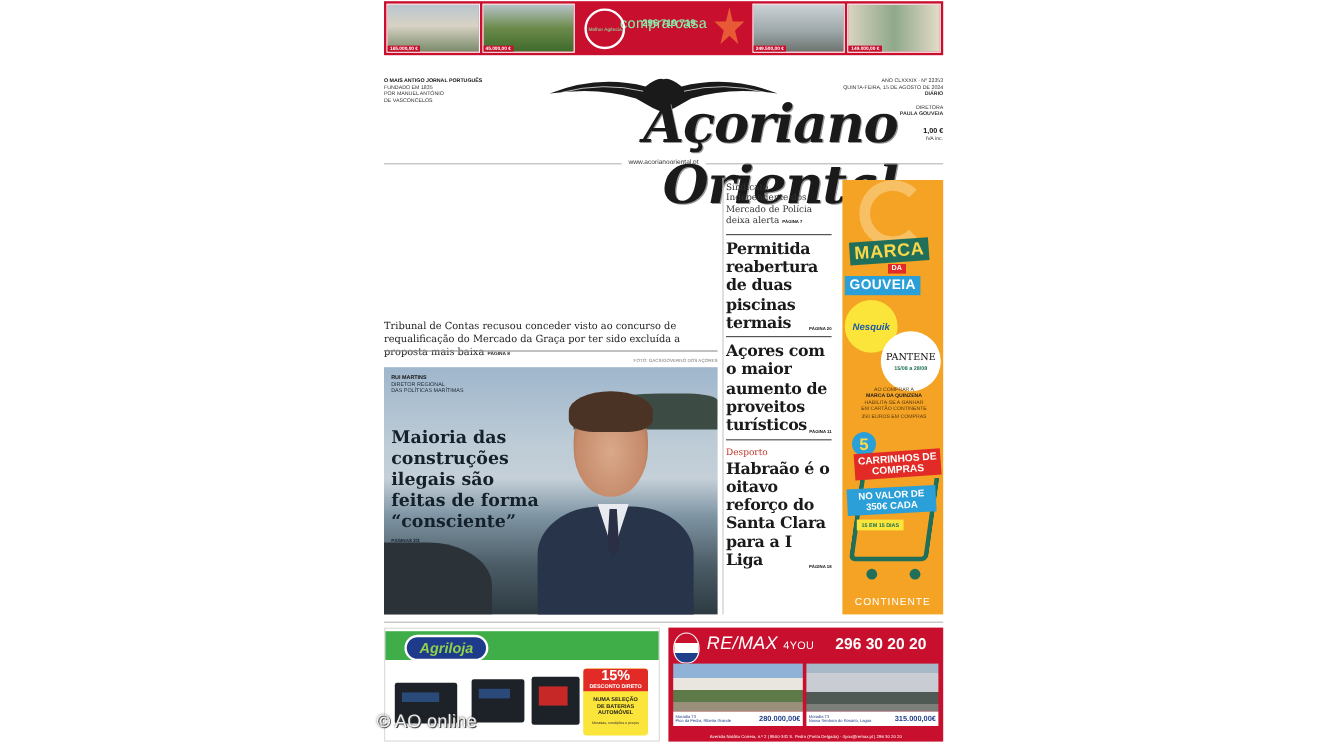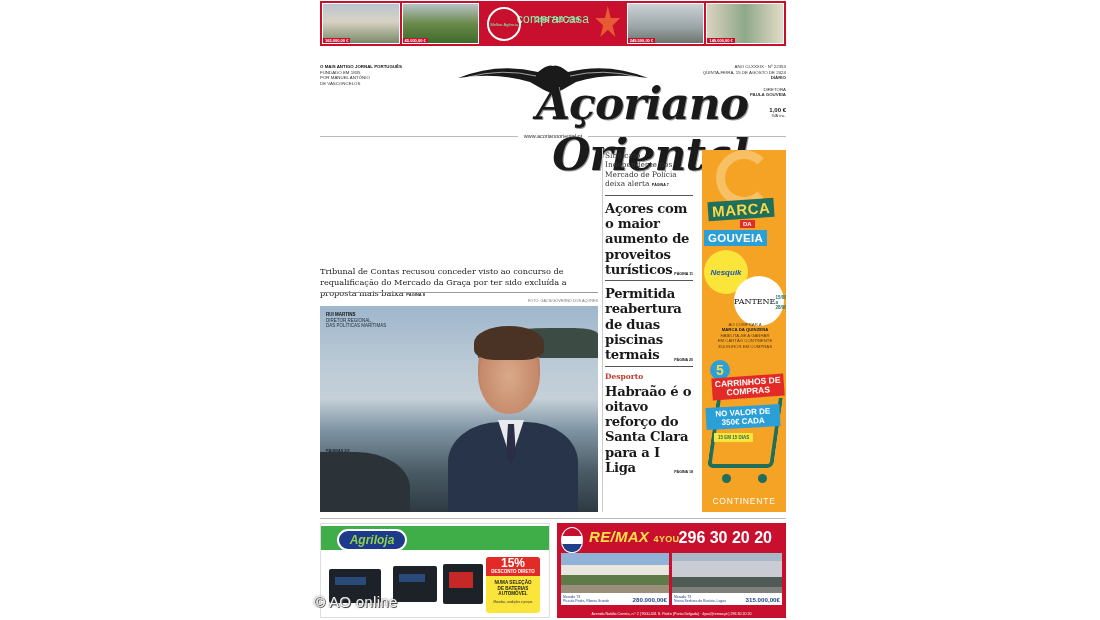--- a/index.html
+++ b/index.html
@@ -55,31 +55,31 @@
   .photo .qpg { position: absolute; left: 6px; top: 143px; font-size: 3.8px; font-weight: bold; color: #14202a; }
 
   
   .vrule { position: absolute; left: 284px; top: 148px; width: 1px; height: 364px; background: #ccc; }
   .col2 { position: absolute; left: 287px; top: 146px; width: 88px; font-family: "DejaVu Serif", serif; }
   .story { border-bottom: 1px solid #555; padding-bottom: 4px; margin-bottom: 5px; position: relative; }
   .story h2 { font-size: 13.2px; line-height: 15.3px; font-weight: bold; color: #1a1a1a; letter-spacing: -0.3px; }
   .story p { font-size: 7.4px; line-height: 9.4px; color: #333; margin-top: 5px; }
   .story .pg { font-family: "Liberation Sans", sans-serif; font-size: 3.6px; font-weight: bold; color: #111; }
   .story .pgr { display: block; text-align: right; font-family: "Liberation Sans", sans-serif; font-size: 3.6px; font-weight: bold; color: #111; margin-top: -5px; }
-  .story .kicker { font-size: 7.5px; color: #c0392b; font-weight: bold; margin-bottom: 3px; }
+  .story .kicker { font-size: 7.5px; color: #c0392b; font-weight: normal; margin-bottom: 3px; }
   .story.last { border-bottom: none; }
 
   
   .cont { position: absolute; left: 384px; top: 150px; width: 84px; height: 362px; background: #f4a324; overflow: hidden; }
   .cont .c-logo { position: absolute; left: 14px; top: 0; width: 56px; height: 56px; border-radius: 50%; border: 9px solid #f8c064; border-right-color: transparent; }
   .cont .marca { position: absolute; left: 6px; top: 50px; background: #1f6f5a; color: #f9d84b; font-weight: bold; font-size: 15px; padding: 1px 4px; transform: rotate(-4deg); letter-spacing: 0.5px; }
   .cont .da { position: absolute; left: 38px; top: 70px; background: #e22b26; color: #fff; font-size: 6px; font-weight: bold; padding: 1px 3px; }
   .cont .quinz { position: absolute; left: 2px; top: 80px; background: #2a9fd8; color: #fff; font-weight: bold; font-size: 11.5px; padding: 2px 4px; letter-spacing: 0.3px; }
   .cont .yel { position: absolute; left: 2px; top: 100px; width: 44px; height: 44px; border-radius: 50%; background: #fbe53a; display: flex; align-items: center; justify-content: center; color: #1f5aa8; font-weight: bold; font-style: italic; font-size: 8px; }
-  .cont .wht { position: absolute; left: 32px; top: 126px; width: 50px; height: 50px; border-radius: 50%; background: #fff; display: flex; flex-direction: row; align-items: center; color: #111; }
+  .cont .wht { position: absolute; left: 32px; top: 126px; width: 50px; height: 50px; border-radius: 50%; background: #fff; display: flex; flex-direction: column; align-items: center; justify-content: center; color: #111; }
   .cont .wht .p1 { font-family: "DejaVu Serif", serif; font-size: 8px; }
   .cont .wht .p2 { font-size: 4.5px; font-weight: bold; color: #1f6f5a; margin-top: 2px; }
   .cont .info { position: absolute; left: 4px; top: 172px; width: 78px; text-align: center; font-size: 4.3px; line-height: 5.4px; color: #5a3b10; }
   .cont .info b { color: #1b1b1b; }
   .cont .five { position: absolute; left: 8px; top: 210px; width: 20px; height: 20px; border-radius: 50%; background: #2a9fd8; color: #f9d84b; font-weight: bold; font-size: 14px; display: flex; align-items: center; justify-content: center; }
   .cont .carr { position: absolute; left: 10px; top: 226px; width: 72px; background: #e22b26; color: #fff; font-weight: bold; font-size: 8.5px; line-height: 9px; padding: 2px 3px; text-align: center; transform: rotate(-4deg); }
   .cont .valor { position: absolute; left: 4px; top: 256px; width: 74px; background: #2a9fd8; color: #fff; font-weight: bold; font-size: 8px; line-height: 9px; padding: 2px 3px; text-align: center; transform: rotate(-3deg); }
   .cont .dias { position: absolute; left: 12px; top: 283px; background: #fbe53a; color: #1f6f5a; font-weight: bold; font-size: 4.5px; padding: 2px 4px; }
   .cont .cart { position: absolute; left: 10px; top: 248px; width: 66px; height: 70px; border: 4px solid #1f6f5a; border-top: none; border-radius: 0 0 6px 6px; transform: skewX(-8deg); }
   .cont .cart-w1, .cont .cart-w2 { position: absolute; top: 324px; width: 9px; height: 9px; border-radius: 50%; background: #1f6f5a; }
@@ -99,23 +99,23 @@
   .agri .promo { position: absolute; left: 165px; top: 33px; width: 54px; height: 56px; background: #fbe53a; border-radius: 3px; overflow: hidden; }
   .agri .promo .top { background: #e22b26; color: #fff; text-align: center; font-weight: bold; }
   .agri .promo .top .pct { font-size: 12px; line-height: 12px; }
   .agri .promo .top .t2 { font-size: 4.5px; padding-bottom: 2px; }
   .agri .promo .mid { text-align: center; font-size: 4.6px; line-height: 5.6px; font-weight: bold; color: #1b1b1b; margin-top: 4px; }
   .agri .promo .small { text-align: center; font-size: 3px; color: #333; margin-top: 3px; }
 
   
   .remax { position: absolute; left: 239px; top: 523px; width: 229px; height: 95px; background: #c8102e; overflow: hidden; }
   .remax .balloon { position: absolute; left: 4px; top: 4px; width: 22px; height: 26px; background: linear-gradient(180deg,#c8102e 0 33%,#fff 33% 66%,#1e3f8a 66%); border-radius: 50% 50% 45% 45%; border: 1px solid #fff; }
-  .remax .brand { position: absolute; left: 32px; top: 5px; color: #fde047; font-weight: bold; font-size: 15px; font-style: italic; letter-spacing: 0.3px; }
+  .remax .brand { position: absolute; left: 32px; top: 5px; color: #ffffff; font-weight: normal; font-size: 15px; font-style: italic; letter-spacing: 0.3px; }
   .remax .brand small { font-size: 9px; font-style: normal; }
-  .remax .phone { position: absolute; right: 14px; top: 6px; color: #fff; font-weight: bold; font-size: 16px; }
+  .remax .phone { position: absolute; right: 14px; top: 6px; color: #fff; font-weight: bold; font-size: 13px; }
   .remax .p1, .remax .p2 { position: absolute; top: 30px; height: 40px; }
   .remax .p1 { left: 4px; width: 108px; background: linear-gradient(180deg,#8fb2d6 0 30%,#e9e6df 30% 55%,#5d7a48 55% 80%,#9a8f7a 80%); }
   .remax .p2 { left: 115px; width: 110px; background: linear-gradient(180deg,#a7b8c6 0 20%,#c9ccd3 20% 60%,#4f5a55 60% 85%,#7c7f7a 85%); }
   .remax .cap { position: absolute; top: 70px; height: 12px; background: #fff; display: flex; align-items: center; justify-content: space-between; padding: 0 2px; }
   .remax .cap1 { left: 4px; width: 108px; } .remax .cap2 { left: 115px; width: 110px; }
   .remax .cap .loc { font-size: 3.4px; color: #1e3f8a; line-height: 4px; }
   .remax .cap .pr { font-size: 6.2px; font-weight: bold; color: #1e3f8a; }
   .remax .foot { position: absolute; left: 0; bottom: 2px; width: 100%; text-align: center; color: #fff; font-size: 3.6px; }
 
   
@@ -191,36 +191,37 @@
       <div class="shirt"></div>
       <div class="tie"></div>
       <div class="head"></div>
       <div class="hair"></div>
     </div>
     <div class="caption-name">
       <div><b>RUI MARTINS</b></div>
       <div>DIRETOR REGIONAL</div>
       <div>DAS POLÍTICAS MARÍTIMAS</div>
     </div>
+    <div class="quote">Maioria das construções ilegais são feitas de forma “consciente”</div>
     <div class="qpg">PÁGINAS 2/3</div>
   </div>
 
   <div class="vrule"></div>
 
   <div class="col2">
     <div class="story">
       <p><span>Sindicato Independente dos Mercado de Polícia deixa alerta</span> <span class="pg">PÁGINA 7</span></p>
     </div>
     <div class="story">
+      <h2>Permitida reabertura de duas piscinas termais</h2>
+      <span class="pgr">PÁGINA 20</span>
+    </div>
+    <div class="story">
       <h2>Açores com o maior aumento de proveitos turísticos</h2>
       <span class="pgr">PÁGINA 11</span>
-    </div>
-    <div class="story">
-      <h2>Permitida reabertura de duas piscinas termais</h2>
-      <span class="pgr">PÁGINA 20</span>
     </div>
     <div class="story last">
       <div class="kicker">Desporto</div>
       <h2>Habraão é o oitavo reforço do Santa Clara para a I Liga</h2>
       <span class="pgr">PÁGINA 18</span>
     </div>
   </div>
 
   <div class="cont">
     <div class="c-logo"></div>

